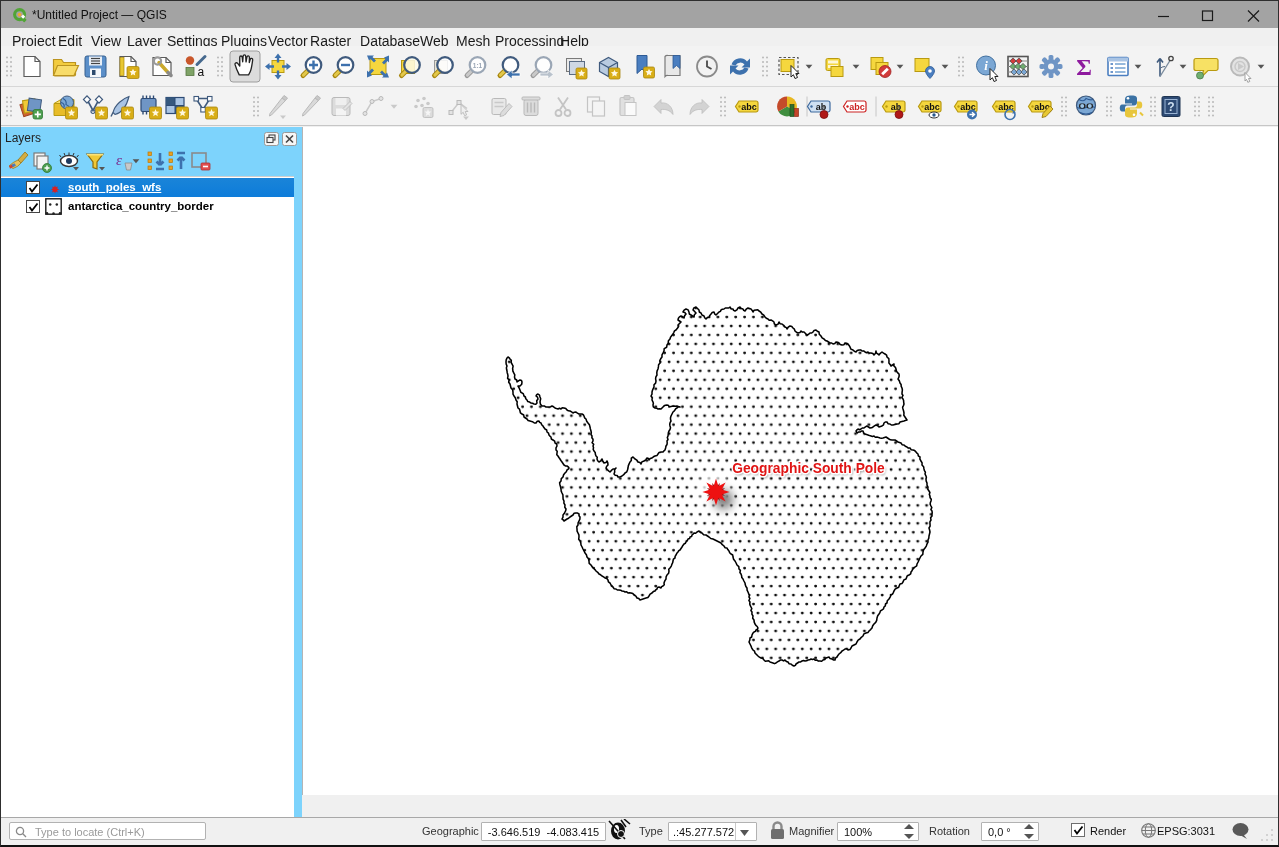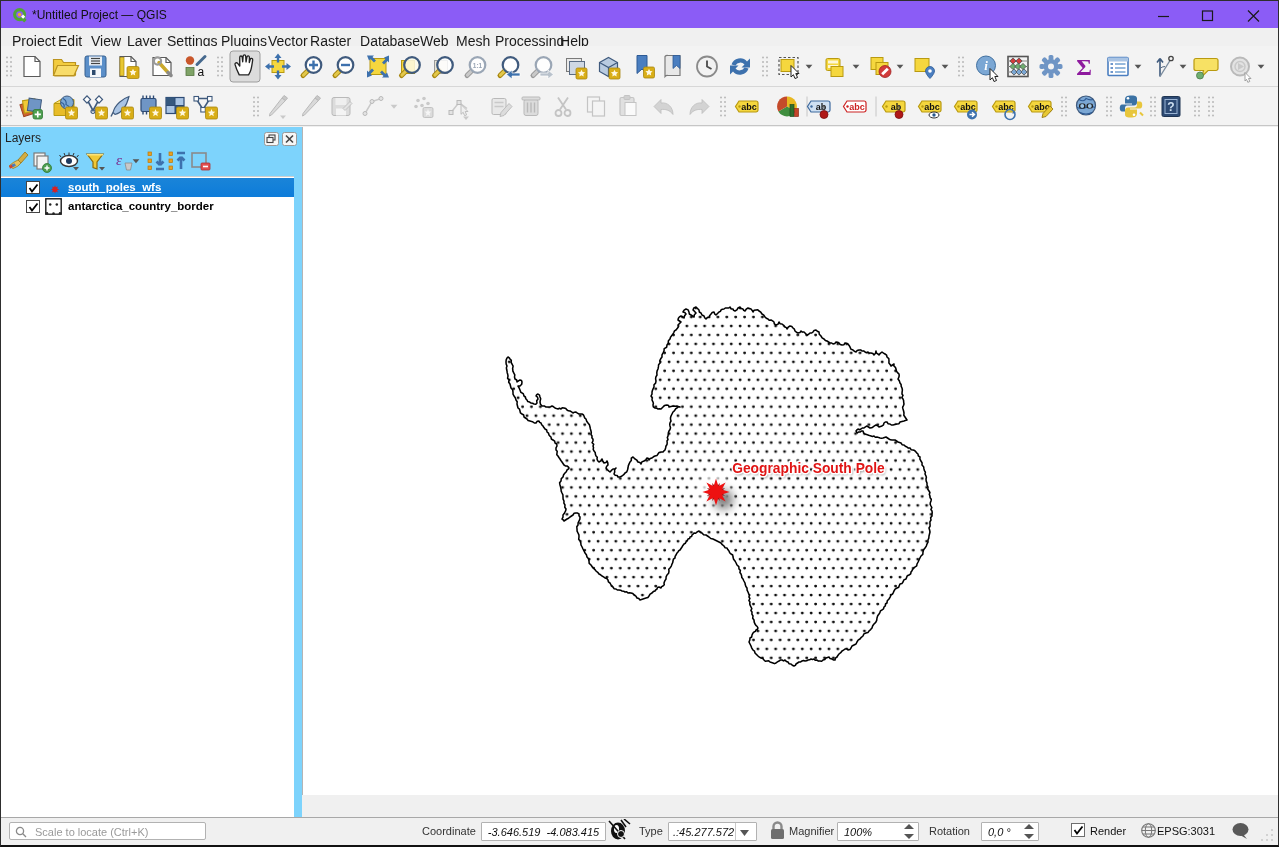--- a/index.html
+++ b/index.html
@@ -1,20 +1,20 @@
 <!DOCTYPE html>
 <html><head>
 <meta charset="utf-8">
 <style>
 * { margin:0; padding:0; box-sizing:border-box; }
 html,body { width:1279px; height:847px; overflow:hidden; }
 body { font-family:"Liberation Sans", sans-serif; position:relative; background:#f0f0f0; }
 #win { position:absolute; left:0; top:0; width:1279px; height:847px; border:1px solid #2e2e2e; border-bottom:2px solid #111; }
 
-#titlebar { position:absolute; left:1px; top:1px; width:1277px; height:27px; background:#8b5cf6; }
+#titlebar { position:absolute; left:1px; top:1px; width:1277px; height:27px; background:#a3a3a3; }
 #titlebar .title { position:absolute; left:31px; top:7px; font-size:12px; color:#111; }
 
 #menubar { position:absolute; left:1px; top:28px; width:1277px; height:18px; background:#f0f0f0; font-size:14px; color:#1a1a1a; }
 #menubar span.mi { position:absolute; top:5px; }
 
 #tb1 { position:absolute; left:1px; top:46px; width:1277px; height:41px; background:#f3f3f3; border-bottom:1px solid #d7d7d7; }
 #tb2 { position:absolute; left:1px; top:87px; width:1277px; height:39px; background:#f3f3f3; border-bottom:1px solid #c6c6c6; }
 
 #panel { position:absolute; left:1px; top:127px; width:301px; height:690px; background:#7dd3fc; }
 #panel .ptitle { position:absolute; left:4px; top:4px; font-size:12px; color:#222; }
@@ -25,21 +25,21 @@
 .lrow .cb svg { position:absolute; left:0px; top:0px; }
 .lname { position:absolute; left:67px; top:3px; font-size:11.5px; font-weight:bold; color:#000; white-space:nowrap; }
 .lrow.sel .lname { color:#fff; text-decoration:underline; }
 
 #canvas { position:absolute; left:302px; top:127px; width:976px; height:668px; background:#ffffff; border-left:1px solid #b4b4b4; }
 
 #statusbar { position:absolute; left:1px; top:817px; width:1277px; height:27px; background:#f0f0f0; border-top:1px solid #a8a8a8; font-size:11px; color:#333; }
 #locator { position:absolute; left:8px; top:4px; width:197px; height:18px; background:#fff; border:1px solid #b2b2b2; border-radius:2px; color:#9a9a9a; }
 #locator span { position:absolute; left:25px; top:3px; font-size:11px; }
 .sb-label { position:absolute; top:7px; }
-.sb-box { position:absolute; top:4px; height:19px; background:#fff; border:1px solid #b2b2b2; border-radius:1px; font-size:11px; color:#111;font-style:italic; }
+.sb-box { position:absolute; top:4px; height:19px; background:#fff; border:1px solid #b2b2b2; border-radius:1px; font-size:11px; color:#111; }
 </style>
 </head>
 <body>
 <div id="win"></div>
 <div id="titlebar">
   <svg width="15" height="15" style="position:absolute;left:12px;top:7px" viewBox="0 0 15 15">
     <circle cx="6.6" cy="6.6" r="5" fill="none" stroke="#51a536" stroke-width="3.1"></circle>
     <circle cx="6.6" cy="6.6" r="1.9" fill="#eea72f"></circle>
     <rect x="8.2" y="8.2" width="6" height="3.6" rx="0.8" fill="#51a536" transform="rotate(45 9.5 9.5)"></rect>
     <rect x="8.6" y="7.2" width="3" height="3" fill="#ffffff" transform="rotate(45 10.1 8.7)"></rect>
@@ -809,23 +809,23 @@
 <path d="M715.0,478.4 717.4,486.2 724.6,482.4 720.8,489.6 728.6,492.0 720.8,494.4 724.6,501.6 717.4,497.8 715.0,505.6 712.6,497.8 705.4,501.6 709.2,494.4 701.4,492.0 709.2,489.6 705.4,482.4 712.6,486.2 Z" fill="#ee1111"></path>
 <text x="807.5" y="473" font-family="Liberation Sans" font-size="13.8" font-weight="bold" text-anchor="middle" fill="#e01414" stroke="#ffffff" stroke-width="2.8" paint-order="stroke" stroke-linejoin="round">Geographic South Pole</text>
 </svg>
   </div>
 <div id="statusbar">
   <div id="locator">
     <svg width="14" height="14" style="position:absolute;left:4px;top:2px" viewBox="0 0 14 14">
         <circle cx="6" cy="6" r="3.6" fill="none" stroke="#8a8a8a" stroke-width="1.3"></circle>
         <line x1="8.8" y1="8.8" x2="12" y2="12" stroke="#8a8a8a" stroke-width="1.3"></line>
       </svg>
-    <span>Scale to locate (Ctrl+K)</span>
+    <span>Type to locate (Ctrl+K)</span>
   </div>
-  <span class="sb-label" style="left:421px">Coordinate</span>
+  <span class="sb-label" style="left:421px">Geographic</span>
   <div class="sb-box" style="left:480px;width:125px;text-align:center"><span style="position:relative;top:3px">-3.646.519&nbsp;&nbsp;-4.083.415</span></div>
   <svg width="40" height="24" style="position:absolute;left:606px;top:1px">
       <g transform="translate(11,11)">
         <ellipse cx="0" cy="1" rx="7" ry="8.5" fill="#111"></ellipse>
         <ellipse cx="-1.5" cy="-1" rx="2.5" ry="4" fill="#fff"></ellipse>
         <path d="M-9 -9 L7 9 M3 -10 L8 -3 M6 -11 L12 -6" stroke="#111" stroke-width="1.6" fill="none"></path>
         <circle cx="3" cy="4" r="3.5" fill="#111" stroke="#fff" stroke-width="1"></circle>
       </g>
     </svg>
     <svg width="18" height="22" style="position:absolute;left:768px;top:2px">

